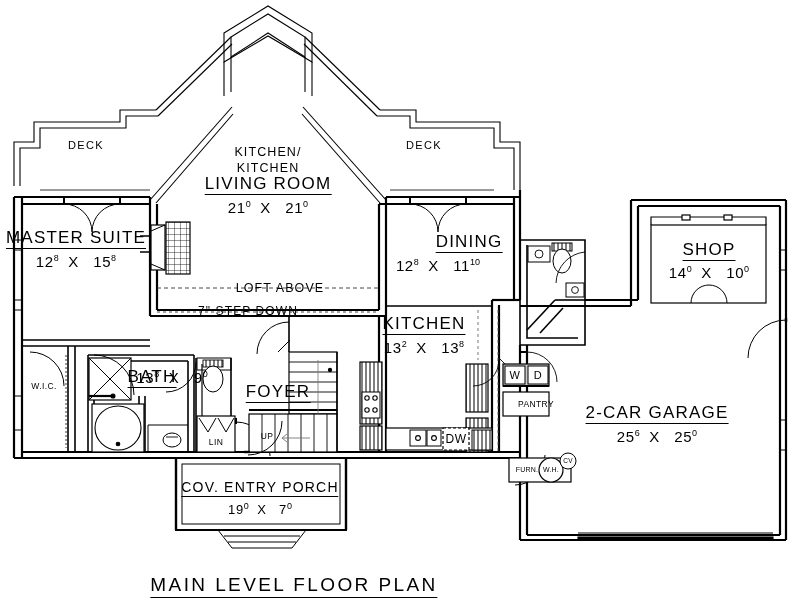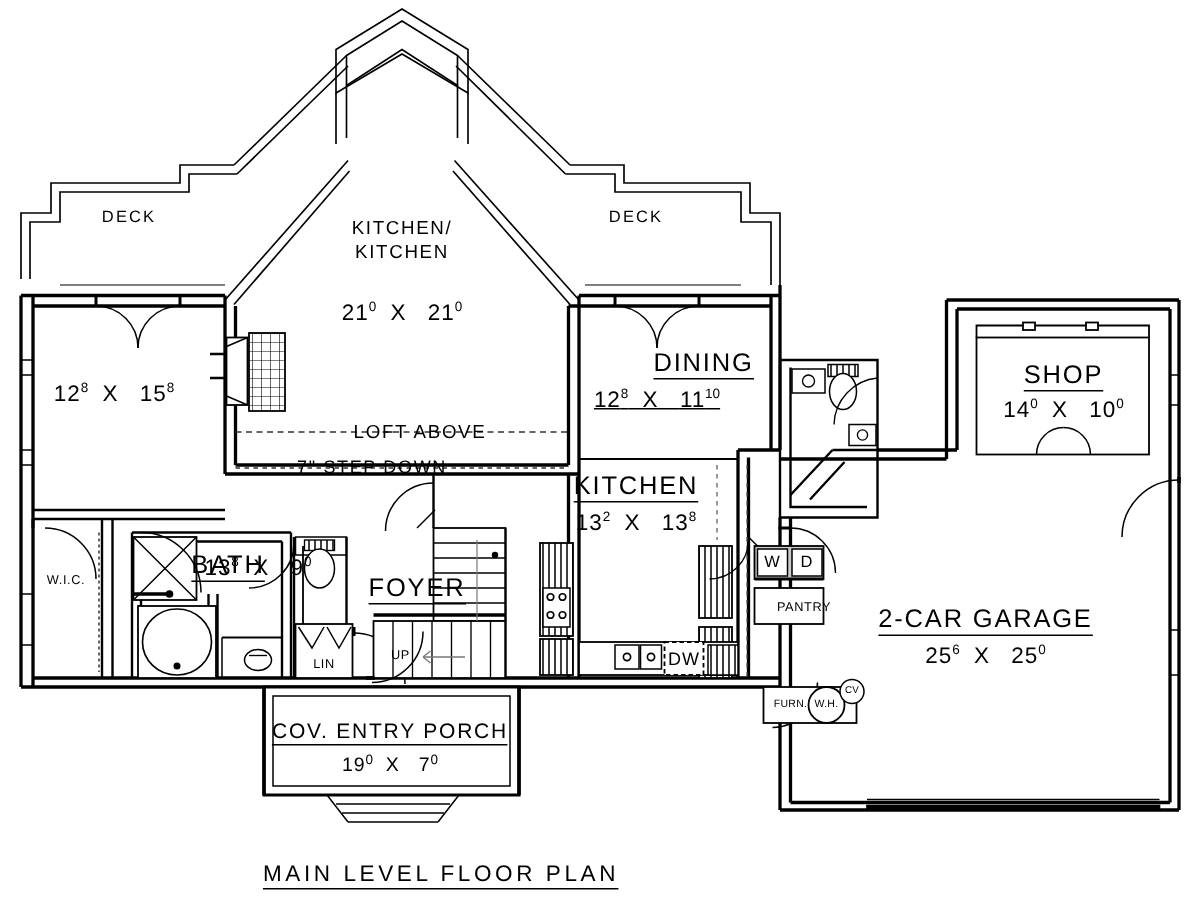--- a/index.html
+++ b/index.html
@@ -11,21 +11,21 @@
        font-family:"Liberation Sans","DejaVu Sans",sans-serif;}
   .room-name{font-size:17px;letter-spacing:1.2px;border-bottom:1.6px solid #000;
              padding-bottom:1px;line-height:1.05;}
   .room-dim{font-size:15px;letter-spacing:0.6px;line-height:1.05;margin-top:2px;}
   .room-dim sup{font-size:9px;vertical-align:super;letter-spacing:0;}
   .note{font-size:12.5px;letter-spacing:1.1px;}
   .tiny{font-size:8.5px;letter-spacing:0.4px;}
   .tiny2{font-size:7px;letter-spacing:0.2px;}
   .mini{font-size:9.5px;letter-spacing:0.6px;}
   .ctr{transform:translateX(-50%);}
-  .title{font-size:15px;letter-spacing:2.4px;border-bottom:1.4px solid #000;
+  .title{font-size:19px;letter-spacing:2.4px;border-bottom:1.4px solid #000;
          padding-bottom:1px;}
   .grey{color:#000000;}
 </style>
 </head>
 <body>
 
 <div id="stage">
 
 <svg width="800" height="603" viewBox="0 0 800 603">
   <defs>
@@ -329,34 +329,36 @@
       <path d="M14 396 L22 396 M14 430 L22 430"></path>
       <path d="M786 250 L780 250 M786 270 L780 270"></path>
       <path d="M786 420 L780 420 M786 450 L780 450"></path>
     </g>
 
   </g>
 </svg>
 
 <div class="lbl note ctr" style="left:268px; top:145px;">KITCHEN/</div>
 <div class="lbl note ctr" style="left:268px; top:161px;">KITCHEN</div>
+<div class="lbl room-name ctr" style="left:268px; top:175px;">LIVING  ROOM</div>
 <div class="lbl room-dim ctr" style="left:268px; top:198px;">
   <span>21</span><sup>0</sup>
   &nbsp;X&nbsp;&nbsp;
   <span>21</span><sup>0</sup>
 </div>
 
+<div class="lbl room-name ctr" style="left:76px; top:229px;">MASTER  SUITE</div>
 <div class="lbl room-dim ctr" style="left:76px; top:252px;">
   <span>12</span><sup>8</sup>
   &nbsp;X&nbsp;&nbsp;
   <span>15</span><sup>8</sup>
 </div>
 
 <div class="lbl room-name ctr" style="left:438px; top:233px;margin-left:31px;">DINING</div>
-<div class="lbl room-dim ctr" style="left:438px; top:256px;text-decoration:underline;">
+<div class="lbl room-dim ctr" style="left:438px; top:256px;">
   <span>12</span><sup>8</sup>
   &nbsp;X&nbsp;&nbsp;
   <span>11</span><sup>10</sup>
 </div>
 
 <div class="lbl room-name ctr" style="left:424px; top:315px;">KITCHEN</div>
 <div class="lbl room-dim ctr" style="left:424px; top:338px;">
   <span>13</span><sup>2</sup>
   &nbsp;X&nbsp;&nbsp;
   <span>13</span><sup>8</sup>

